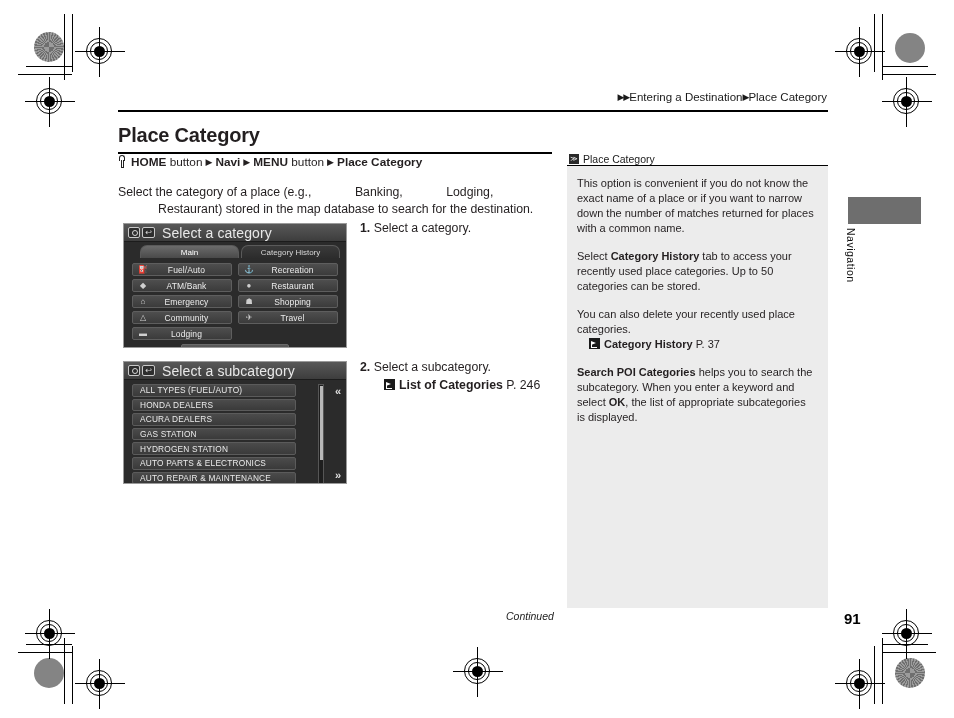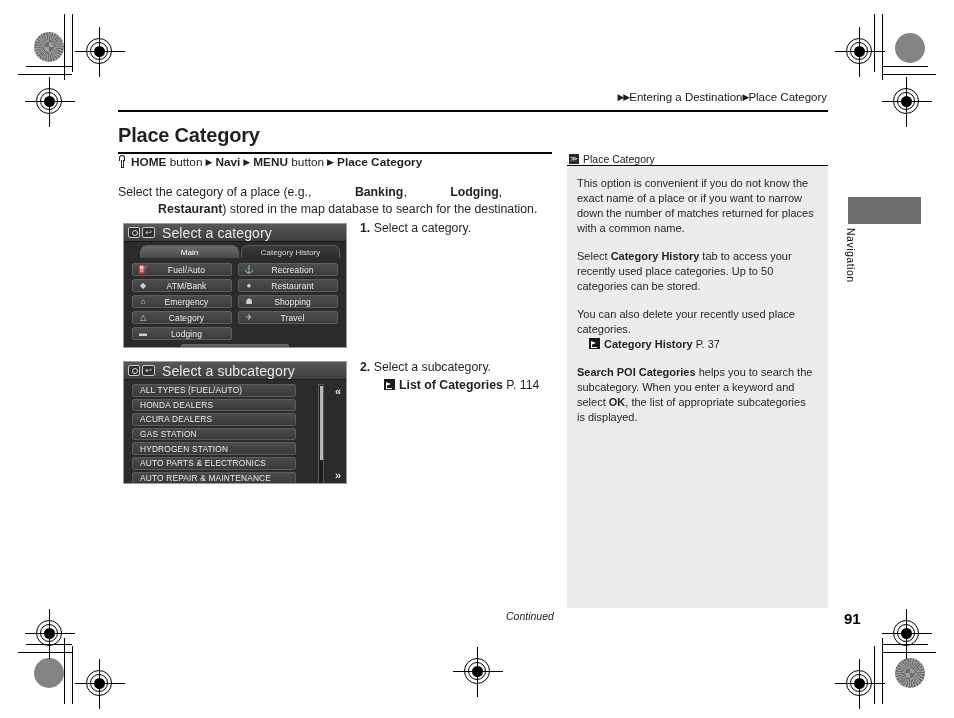--- a/index.html
+++ b/index.html
@@ -90,21 +90,21 @@
   .hand::after {
     content:""; position:absolute; left:2.5px; top:5px; width:3px; height:8px;
     border:1.3px solid #222; border-top:none; box-sizing:border-box;
   }
 
   
   .intro {
     position:absolute; left:118px; top:184px; width:434px;
     font-size:12.3px; line-height:17px;
   }
-  .intro b { font-weight:bold;padding-left:40px; }
+  .intro b { font-weight:normal;padding-left:40px; }
 
   
   .step { position:absolute; font-size:12.3px; line-height:17px; }
   .step .num { font-weight:bold; }
   .xref { display:block; margin-top:1px; padding-left:24px; white-space:nowrap; }
   .xref b { font-weight:bold; }
   .xicon {
     display:inline-block; width:11px; height:11px; background:#1a1a1a;
     position:relative; vertical-align:-1px; margin-right:4px;
   }
@@ -342,21 +342,21 @@
   <div class="intro"><span>Select the category of a place (e.g., </span><b>Banking</b><span>, </span><b>Lodging</b><span>, </span><b>Restaurant</b><span>) stored in the map database to search for the destination.</span></div>
 
   <div class="step" style="left:360px; top:220px;">
     <span class="num">1.</span>
     <span>Select a category.</span>
   </div>
 
   <div class="step" style="left:360px; top:359px;">
     <span class="num">2.</span>
     <span>Select a subcategory.</span>
-    <span class="xref"><span class="xicon"></span><b>List of Categories</b> <span>P. 114</span></span>
+    <span class="xref"><span class="xicon"></span><b>List of Categories</b> <span>P. 246</span></span>
   </div>
 
   <div class="nav-shot" style="left:123px; top:223px; width:224px; height:125px;">
     <div class="nav-title">
       <span class="ico-map"></span>
       <span class="ico-back">↩</span>
       <span class="t-label">Select a category</span>
     </div>
     <div class="tabs">
       <div class="tab active">
@@ -386,21 +386,21 @@
       <div class="cat-cell">
           <span class="ci">⌂</span>
           <span class="cl">Emergency</span>
         </div>
       <div class="cat-cell">
           <span class="ci">☗</span>
           <span class="cl">Shopping</span>
         </div>
       <div class="cat-cell">
           <span class="ci">△</span>
-          <span class="cl">Category</span>
+          <span class="cl">Community</span>
         </div>
       <div class="cat-cell">
           <span class="ci">✈</span>
           <span class="cl">Travel</span>
         </div>
       <div class="cat-cell">
           <span class="ci">▬</span>
           <span class="cl">Lodging</span>
         </div>
       <div class="cat-cell empty"></div>

